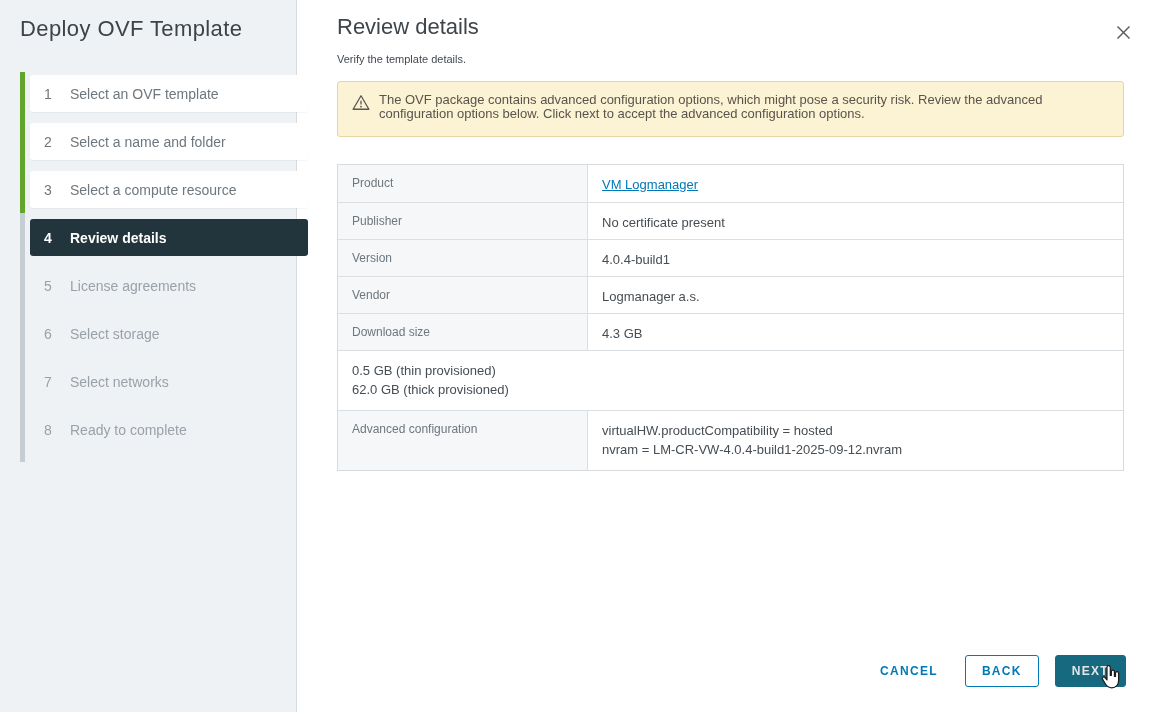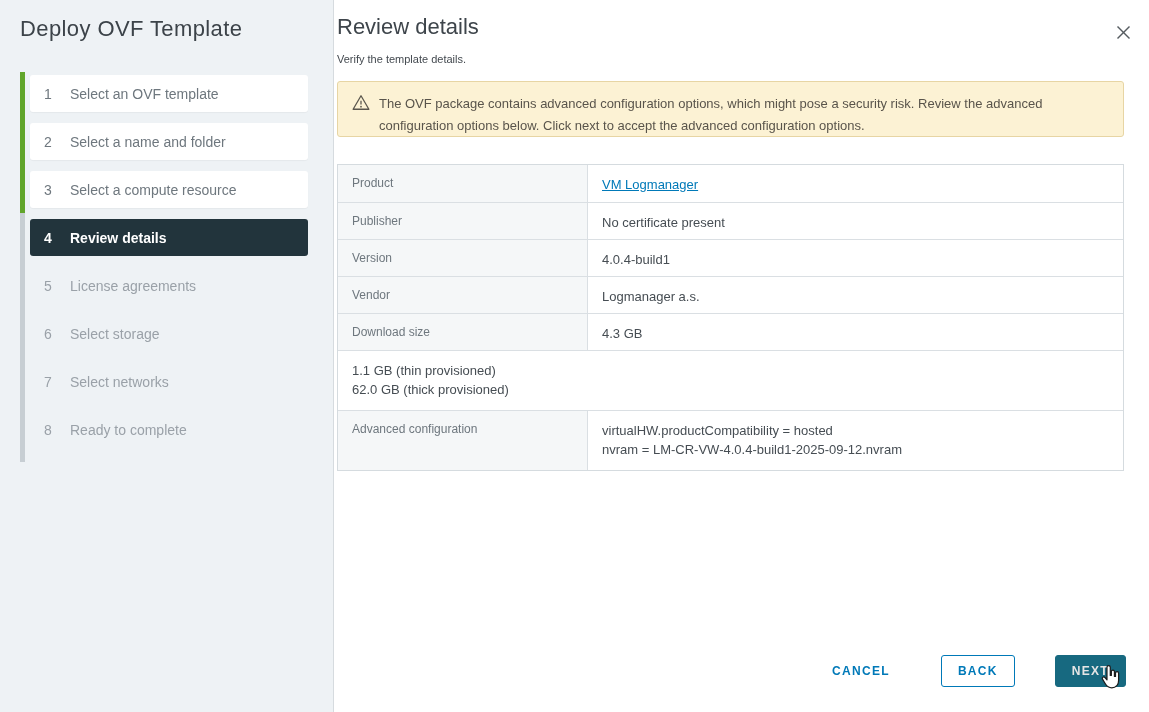--- a/index.html
+++ b/index.html
@@ -1,20 +1,20 @@
 <!DOCTYPE html>
 <html><head>
 <meta charset="utf-8">
 <style>
   * { margin:0; padding:0; box-sizing:border-box; }
   body { font-family:"Liberation Sans", sans-serif; background:#fff; }
   .screen { position:relative; width:1149px; height:712px; background:#ffffff; overflow:hidden; }
 
   
-  .sidebar { position:absolute; left:0; top:0; width:334px; height:712px;
+  .sidebar { position:absolute; left:0; top:0; width:297px; height:712px;
              background:#eef2f5; border-right:1px solid #d6dbdf; }
   .wizard-title { position:absolute; left:20px; top:16px; font-size:22px; font-weight:300;
                   color:#3c4349; letter-spacing:.4px; }
   .rail { position:absolute; left:20px; width:5px; }
   .rail-done { top:72px; height:141px; background:#61a52b; }
   .rail-todo { top:213px; height:249px; background:#c7ced3; }
   .steps { position:absolute; left:30px; top:75px; width:278px; }
   .step { height:37px; margin-bottom:11px; border-radius:3px; display:flex; align-items:center;
           font-size:14px; }
   .step .num { margin-left:14px; width:14px; flex:0 0 auto; }
@@ -27,37 +27,37 @@
   .page-title { position:absolute; left:337px; top:14px; font-size:22px; font-weight:300; color:#3e454b; }
   .page-subtitle { position:absolute; left:337px; top:53px; font-size:11px; color:#43494f; }
   .close-btn { position:absolute; left:1112px; top:21px; width:22px; height:22px; cursor:pointer;
                display:flex; align-items:center; justify-content:center; background:none; border:none; }
 
   
   .banner { position:absolute; left:337px; top:81px; width:787px; height:56px;
             background:#fcf2d4; border:1px solid #e7d5a4; border-radius:3px;
             display:flex; align-items:flex-start; }
   .banner-icon { flex:0 0 auto; margin:12px 9px 0 14px; }
-  .banner-text { font-size:13px; line-height:22px; color:#59544b; padding-top:11px; padding-right:16px; }
+  .banner-text { font-size:13px; line-height:14px; color:#59544b; padding-top:11px; padding-right:16px; }
 
   
   .details { position:absolute; left:337px; top:164px; width:787px;
              border:1px solid #d5dbdf; background:#fff; }
   .trow { display:flex; border-top:1px solid #dadfe3; }
   .trow:first-child { border-top:none; }
   .r-s { height:37px; }
   .r-m { height:60px; }
   .tlabel { width:250px; flex:0 0 auto; background:#f5f7f8; border-right:1px solid #dadfe3;
             padding:11px 10px 0 14px; font-size:12px; color:#6e777e; }
   .tvalue { flex:1; padding:10px 10px 0 14px; font-size:13px; color:#464d53; line-height:19px; }
   .tvalue .line { white-space:nowrap; }
   .link { color:#0079b8; text-decoration:underline; cursor:pointer; }
 
   
-  .footer { position:absolute; top:655px; right:23px; display:flex; align-items:center;gap:24px; }
+  .footer { position:absolute; top:655px; right:23px; display:flex; align-items:center; }
   .btn { font-family:"Liberation Sans", sans-serif; font-size:12px; font-weight:600;
          letter-spacing:1.3px; cursor:pointer; }
   .btn-cancel { background:none; border:none; color:#0079b8; margin-right:27px; }
   .btn-back { height:32px; min-width:64px; padding:0 16px; background:#ffffff; color:#0079b8;
               border:1px solid #0079b8; border-radius:3px; margin-right:16px; }
   .btn-next { height:32px; min-width:70px; padding:0 16px; background:#176980; color:#e5e5e5;
               border:1px solid #176980; border-radius:3px; position:relative; }
   .cursor-overlay { position:absolute; left:42px; top:8px; width:25px; height:27px; pointer-events:none; }
 </style>
 </head>
@@ -143,21 +143,21 @@
     <div class="trow r-s">
       <div class="tlabel">Vendor</div>
       <div class="tvalue">Logmanager a.s.</div>
     </div>
     <div class="trow r-s">
       <div class="tlabel">Download size</div>
       <div class="tvalue">4.3 GB</div>
     </div>
     <div class="trow r-m">
       <div class="tvalue">
-        <div class="line">1.1 GB (thin provisioned)</div>
+        <div class="line">0.5 GB (thin provisioned)</div>
         <div class="line">62.0 GB (thick provisioned)</div>
       </div>
     </div>
     <div class="trow r-m">
       <div class="tlabel">Advanced configuration</div>
       <div class="tvalue">
         <div class="line">virtualHW.productCompatibility = hosted</div>
         <div class="line">nvram = LM-CR-VW-4.0.4-build1-2025-09-12.nvram</div>
       </div>
     </div>

